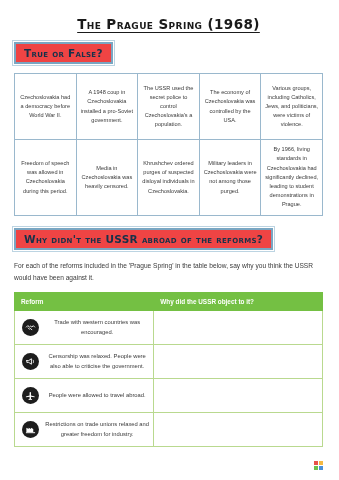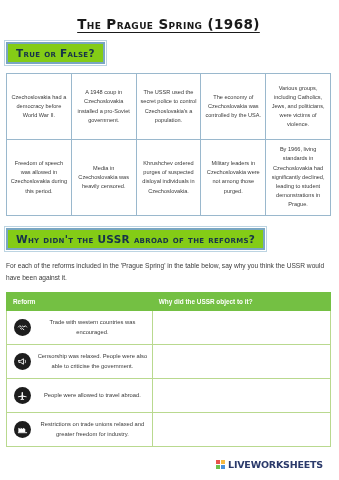--- a/index.html
+++ b/index.html
@@ -13,21 +13,21 @@
     font-family: "Liberation Sans", sans-serif;
     color: #333333;
     overflow: hidden;
     position: relative;
   }
   .page {
     width: 337px;
     height: 480px;
     position: relative;
     box-sizing: border-box;
-    padding: 0 6px;
+    padding: 0 14px;
   }
 
   
   .title {
     text-align: center;
     font-family: "DejaVu Sans", sans-serif;
     font-size: 13.5px;
     font-weight: bold;
     letter-spacing: 0.4px;
     color: #1a1a1a;
@@ -36,21 +36,21 @@
     text-underline-offset: 3px;
     font-variant: small-caps;
   }
 
   
   .section-chip {
     display: inline-block;
     border: 2px solid #7aa6c2;
     outline: 1px solid #bcd4e2;
     outline-offset: 1px;
-    background: #84cc16;
+    background: #ef4444;
     padding: 3px 8px 3px 8px;
     font-family: "DejaVu Sans", sans-serif;
     font-size: 10.5px;
     font-weight: bold;
     color: #16324a;
     font-variant: small-caps;
     letter-spacing: 0.3px;
     line-height: 1.15;
   }
   .chip-row-1 { margin-top: 10px; margin-left: 0px; }
@@ -263,16 +263,15 @@
     </tbody>
   </table>
 
   <div class="footer">
     <span class="logo-grid">
       <i style="background: rgb(232, 82, 74);"></i>
       <i style="background: rgb(245, 185, 66);"></i>
       <i style="background: rgb(108, 192, 74);"></i>
       <i style="background: rgb(74, 144, 217);"></i>
     </span>
-    <span class="logo-text">LIVEWORKSHEETS</span>
   </div>
 
 </div>
 
 </body></html>

